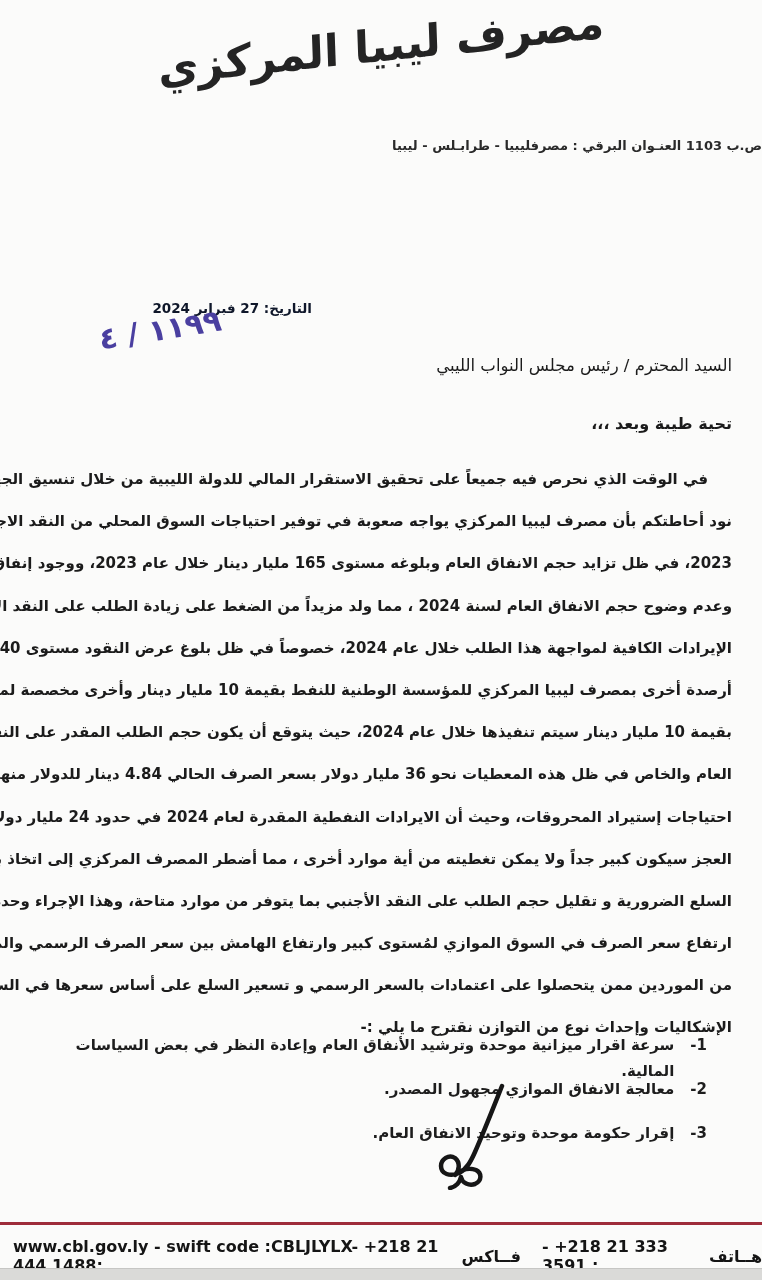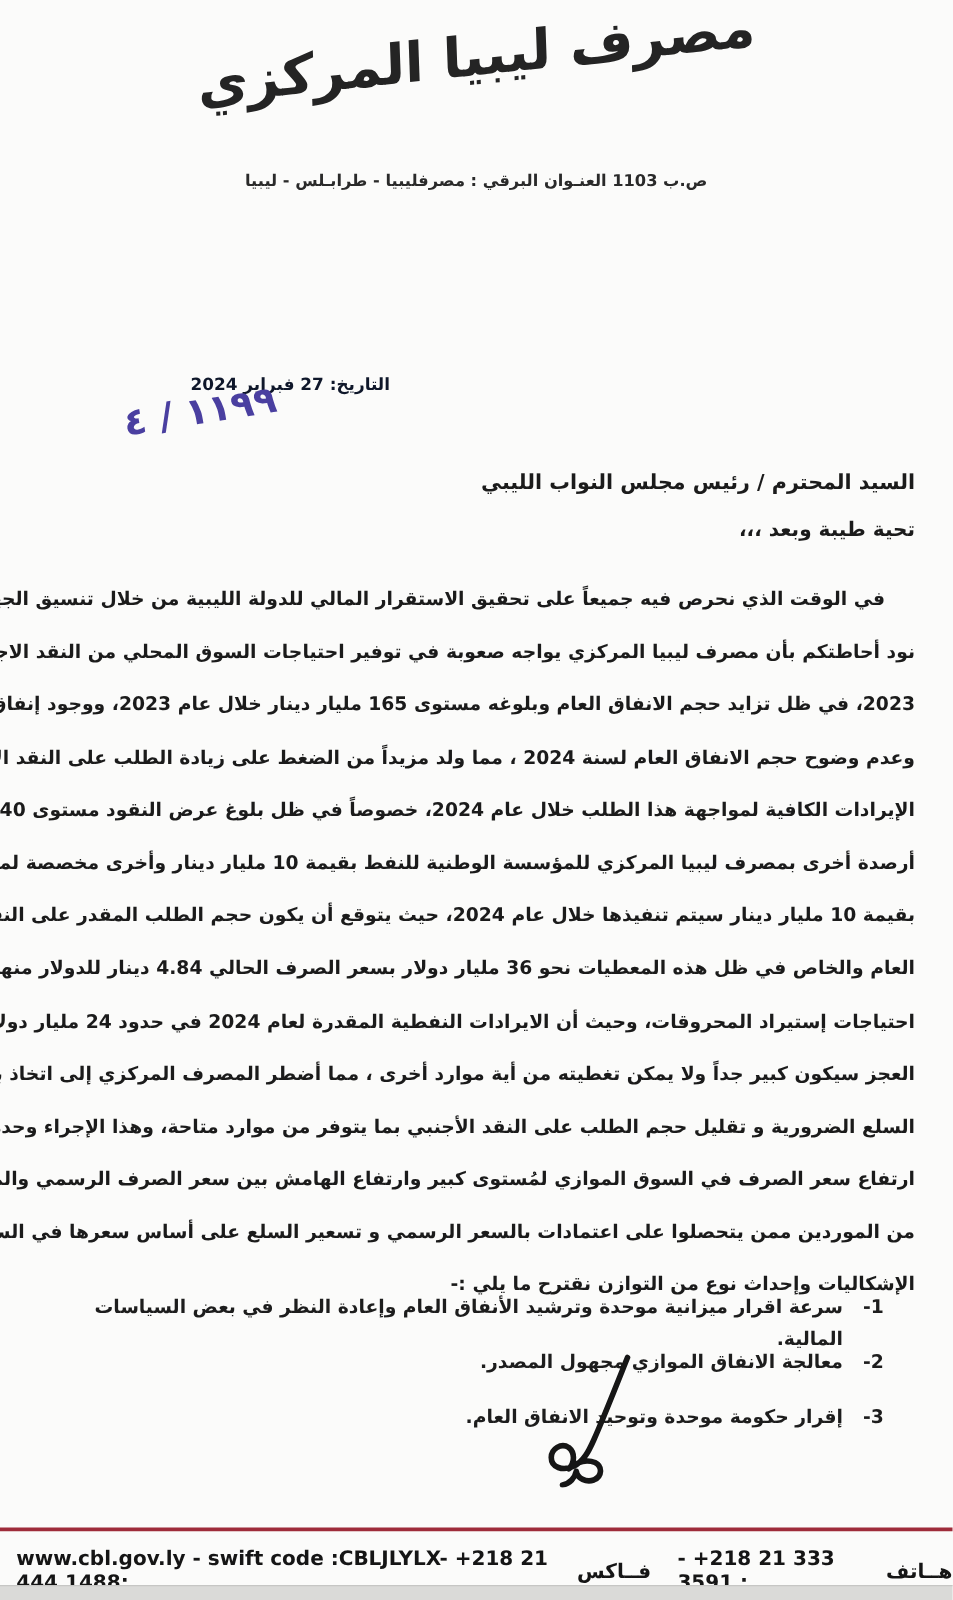--- a/index.html
+++ b/index.html
@@ -12,37 +12,37 @@
   .abs{position:absolute;}
   
   .logo-wrap{top:22px;left:0;width:762px;text-align:center;}
   .logo-text{
     display:inline-block;
     font-size:44px;font-weight:bold;color:#242424;
     transform:rotate(-6deg) skewX(-4deg);
     letter-spacing:-1px;line-height:1.1;
   }
   .addr-line{
-    top:138px;left:0;width:762px;text-align:center;
+    top:138px;left:0;width:762px;
     font-size:13px;font-weight:bold;color:#2a2a2a;direction:rtl;
   }
   
   .meta-block{
     top:296px;left:58px;width:254px;direction:rtl;text-align:right;
     font-size:13.5px;font-weight:bold;line-height:24px;color:#0f172a;
   }
   .handwriting{
     top:312px;left:55px;width:210px;
     font-size:30px;color:#4a3fa0;direction:rtl;text-align:center;
     transform:rotate(-9deg);font-weight:bold;letter-spacing:2px;
   }
   
   .addressee{
-    top:376px;right:30px;direction:rtl;
-    font-size:16.5px;font-weight:bold;
+    top:356px;right:30px;direction:rtl;
+    font-size:16.5px;font-weight:normal;
   }
   .greeting{
     top:414px;right:30px;direction:rtl;
     font-size:16px;font-weight:bold;
   }
   
   .letter-body{top:458px;left:30px;width:702px;}
   .body-line{
     direction:rtl;text-align:justify;text-align-last:justify;
     font-size:15px;font-weight:bold;line-height:42.2px;height:42.2px;

